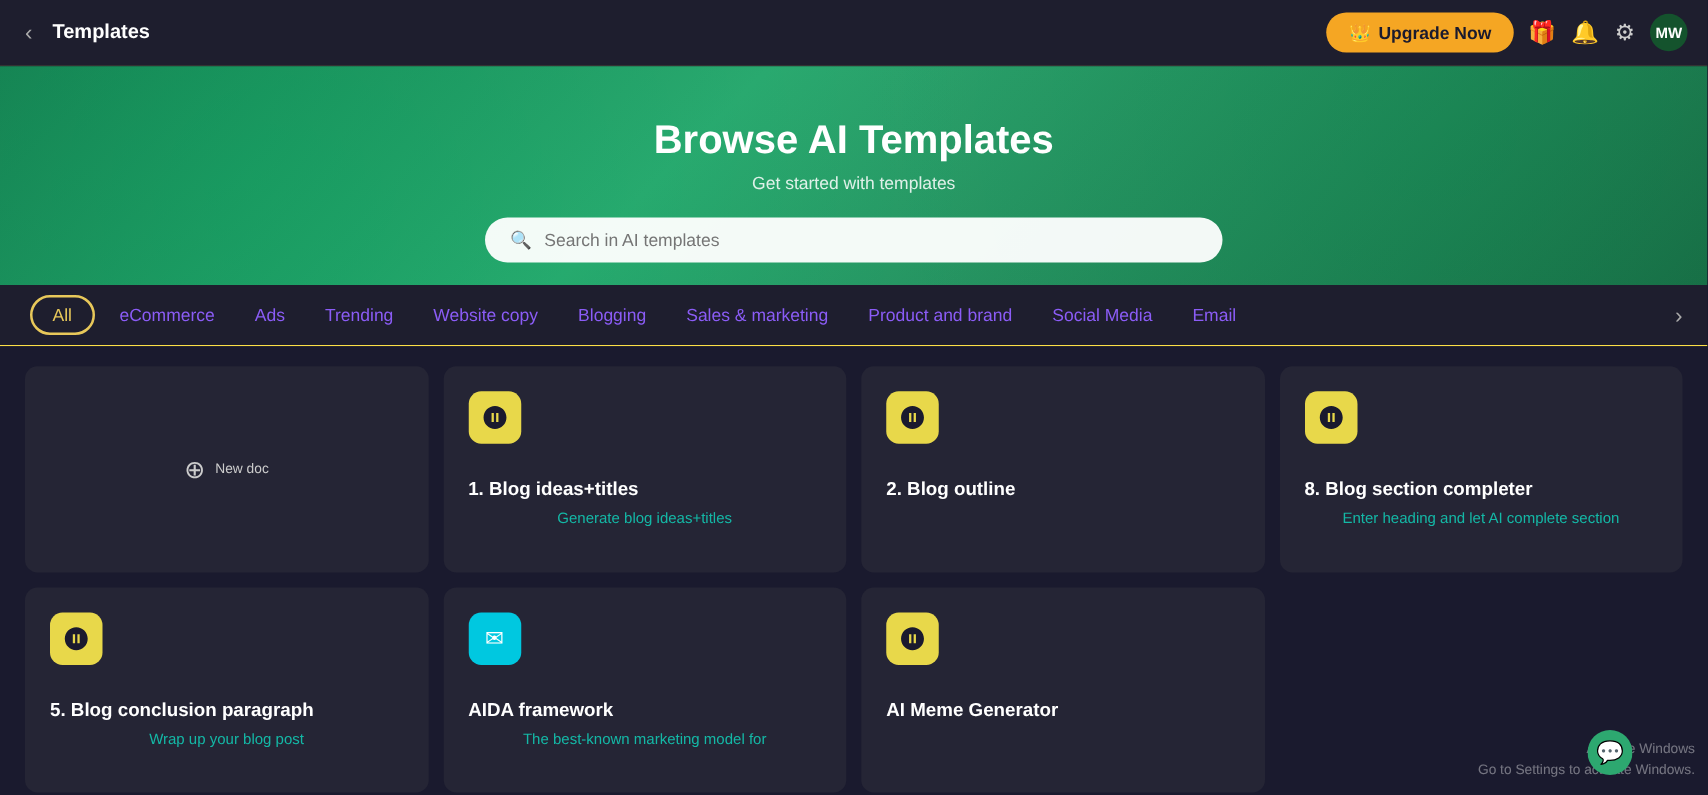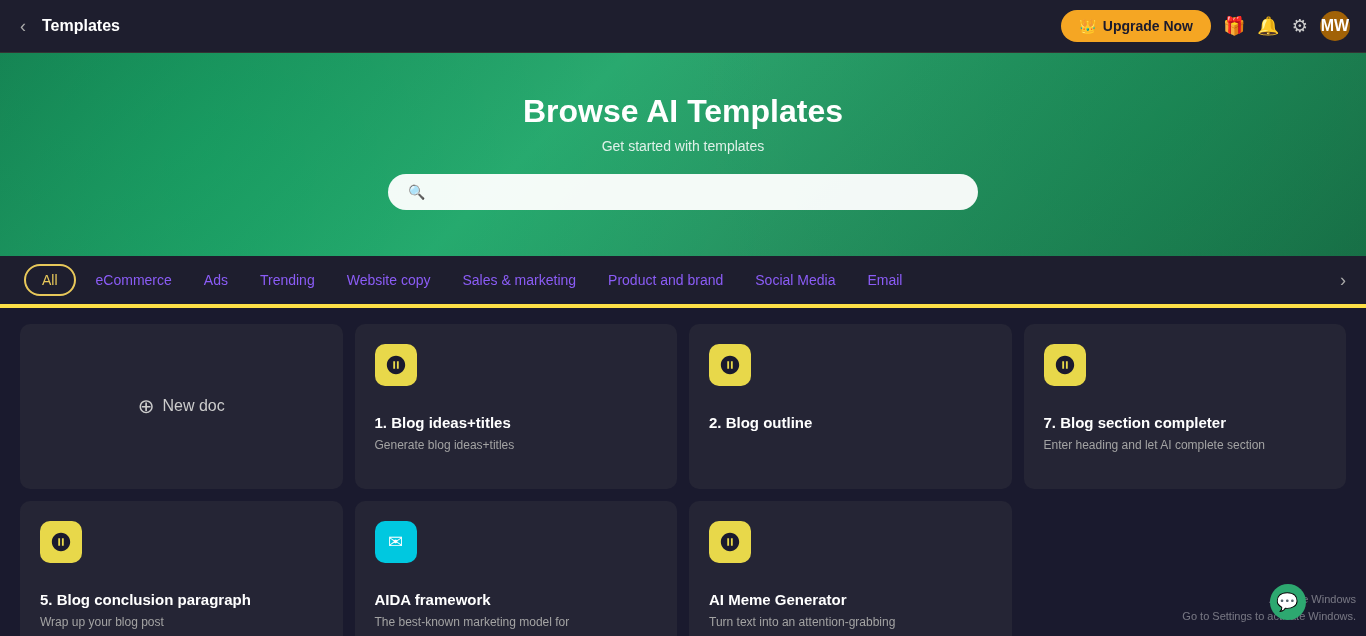--- a/index.html
+++ b/index.html
@@ -59,35 +59,35 @@
       gap: 6px;
     }
     .header-icon {
       color: #ccc;
       font-size: 18px;
       cursor: pointer;
     }
     .avatar {
       width: 30px;
       height: 30px;
-      background: #a16207;
+      background: #14532d;
       border-radius: 50%;
       display: flex;
       align-items: center;
       justify-content: center;
-      font-size: 16px;
+      font-size: 12px;
       font-weight: 700;
       color: #fff;
       cursor: pointer;
     }
 
     
     .hero {
       background: linear-gradient(135deg, #1a7a50 0%, #2da870 40%, #1a6b45 100%);
-      padding: 40px 20px 46px;
+      padding: 40px 20px 18px;
       text-align: center;
       position: relative;
       overflow: hidden;
     }
     .hero::before {
       content: '';
       position: absolute;
       top: 0; left: 0; right: 0; bottom: 0;
       background: 
         radial-gradient(circle at 15% 50%, rgba(0,180,100,0.3) 0%, transparent 50%),
@@ -132,21 +132,21 @@
       color: #888;
       font-size: 14px;
     }
 
     
     .filter-tabs {
       background: #1e1e2e;
       padding: 0 20px;
       display: flex;
       align-items: center;
-      border-bottom: 4px solid #fde047;
+      border-bottom: 1px solid #fde047;
       overflow: hidden;
     }
     .tab-btn {
       background: none;
       border: none;
       color: #8b5cf6;
       font-size: 14px;
       padding: 16px 16px;
       cursor: pointer;
       white-space: nowrap;
@@ -189,21 +189,21 @@
       display: flex;
       align-items: center;
       justify-content: center;
       gap: 8px;
       background: #252535;
       border-radius: 10px;
       cursor: pointer;
       min-height: 130px;
     }
     .new-doc-label {
-      font-size: 16px;
+      font-size: 11px;
       color: #ccc;
     }
     .new-doc-icon {
       font-size: 20px;
       color: #ccc;
     }
 
     .card-icon {
       width: 42px;
       height: 42px;
@@ -219,22 +219,23 @@
 
     .card-title {
       font-size: 15px;
       font-weight: 600;
       color: #fff;
       margin-bottom: 6px;
       margin-top: 28px;
     }
     .card-desc {
       font-size: 12px;
-      color: #a3a3a3;
+      color: #14b8a6;
       line-height: 1.4;
+      text-align: center;
     }
 
     
     .windows-watermark {
       position: fixed;
       bottom: 10px;
       right: 10px;
       text-align: right;
       color: rgba(255,255,255,0.4);
       font-size: 11px;
@@ -279,29 +280,31 @@
     <span class="header-icon">⚙</span>
     <div class="avatar">MW</div>
   </div>
 </header>
 
 <section class="hero">
   <h1 class="hero-title">Browse AI Templates</h1>
   <p class="hero-subtitle">Get started with templates</p>
   <div class="search-bar">
     <span class="search-icon">🔍</span>
+    <input type="text" placeholder="Search in AI templates" style="">
   </div>
 </section>
 
 <nav class="filter-tabs">
   <button class="tab-btn active">All</button>
   <button class="tab-btn">eCommerce</button>
   <button class="tab-btn">Ads</button>
   <button class="tab-btn">Trending</button>
   <button class="tab-btn">Website copy</button>
+  <button class="tab-btn">Blogging</button>
   <button class="tab-btn">Sales &amp; marketing</button>
   <button class="tab-btn">Product and brand</button>
   <button class="tab-btn">Social Media</button>
   <button class="tab-btn">Email</button>
   <button class="tab-next">›</button>
 </nav>
 
 <main class="cards-container">
 
   <div class="new-doc-card card">
@@ -328,21 +331,21 @@
     <div class="card-title">2. Blog outline</div>
   </div>
 
 
   <div class="card">
     <div class="card-icon icon-yellow">
       <svg width="22" height="22" viewBox="0 0 24 24" fill="#1a1a2e">
         <path d="M12 2C6.48 2 2 6.48 2 12s4.48 10 10 10 10-4.48 10-10S17.52 2 12 2zm-1 14H9V8h2v8zm4 0h-2V8h2v8z"></path>
       </svg>
     </div>
-    <div class="card-title">7. Blog section completer</div>
+    <div class="card-title">8. Blog section completer</div>
     <div class="card-desc">Enter heading and let AI complete section</div>
   </div>
 
   <div class="card">
     <div class="card-icon icon-yellow">
       <svg width="22" height="22" viewBox="0 0 24 24" fill="#1a1a2e">
         <path d="M12 2C6.48 2 2 6.48 2 12s4.48 10 10 10 10-4.48 10-10S17.52 2 12 2zm-1 14H9V8h2v8zm4 0h-2V8h2v8z"></path>
       </svg>
     </div>
     <div class="card-title">5. Blog conclusion paragraph</div>
@@ -357,21 +360,20 @@
     <div class="card-desc">The best-known marketing model for</div>
   </div>
 
   <div class="card">
     <div class="card-icon icon-yellow">
       <svg width="22" height="22" viewBox="0 0 24 24" fill="#1a1a2e">
         <path d="M12 2C6.48 2 2 6.48 2 12s4.48 10 10 10 10-4.48 10-10S17.52 2 12 2zm-1 14H9V8h2v8zm4 0h-2V8h2v8z"></path>
       </svg>
     </div>
     <div class="card-title">AI Meme Generator</div>
-    <div class="card-desc">Turn text into an attention-grabbing</div>
   </div>
 
 </main>
 
 <div class="windows-watermark">
   <div>Activate Windows</div>
   <div>Go to Settings to activate Windows.</div>
 </div>
 
 <div class="chat-bubble">

